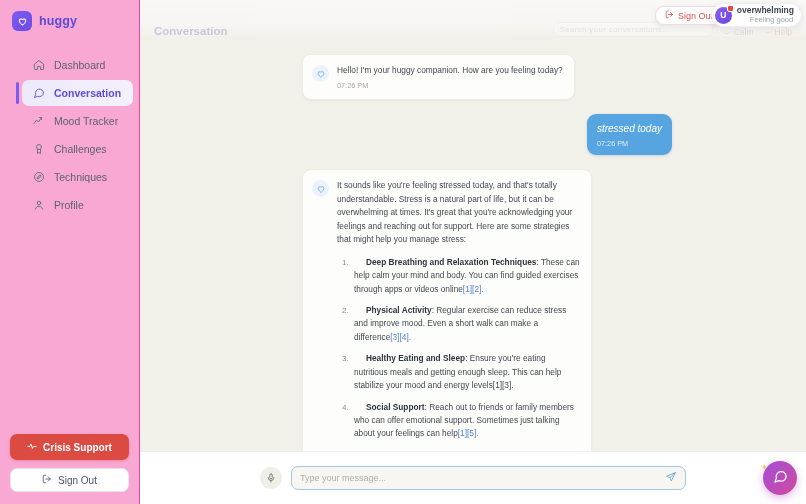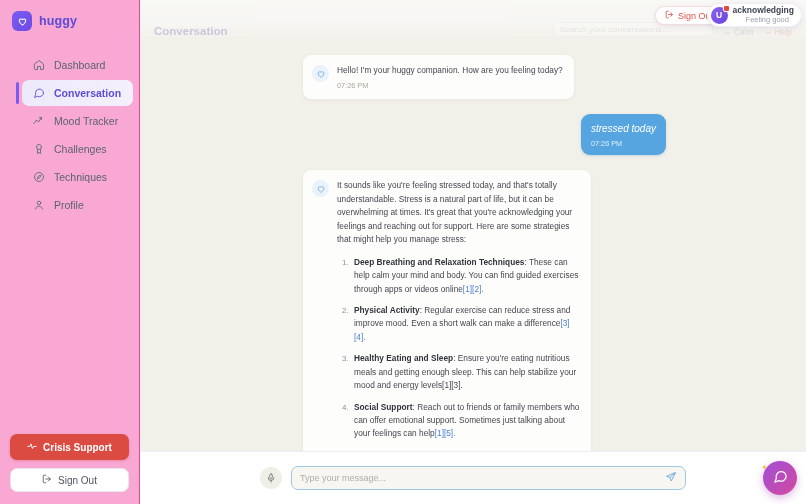--- a/index.html
+++ b/index.html
@@ -103,21 +103,21 @@
   .avatar .dot {
     position: absolute; top: -2px; right: -2px; width: 7px; height: 7px;
     border-radius: 2px; background: #e8473f; border: 1.2px solid #fff;
   }
   .u-name { font-size: 8.5px; font-weight: bold; color: #3f4552; line-height: 1.1; }
   .u-mood { font-size: 7.5px; color: #9aa0ad; line-height: 1.2; padding-left: 13px; }
 
   
   .chat-scroll {
     position: absolute; top: 40px; left: 0; right: 0; bottom: 53px;
-    overflow: hidden; padding: 14px 16px 0 22px;
+    overflow: hidden; padding: 14px 10px 0 22px;
   }
   .msg-row { display: flex; margin-bottom: 14px; }
   .msg-row.bot { justify-content: flex-start; padding-left: 140px; }
   .msg-row.user { justify-content: flex-end; padding-right: 124px; }
 
   .bubble-bot {
     background: #fdfdfb; border: 1px solid #eeece2;
     border-radius: 9px; padding: 9px 11px 9px 9px;
     display: flex; gap: 8px; max-width: 290px;
     box-shadow: 0 1px 2px rgba(80,70,50,.05);
@@ -127,21 +127,21 @@
     display: flex; align-items: center; justify-content: center; flex: 0 0 17px;
     margin-top: 1px;
   }
   .bot-body { font-size: 8.3px; color: #43474f; line-height: 1.62; }
   .bot-body p { margin-bottom: 9px; }
   .bot-body p:last-child { margin-bottom: 0; }
   .bot-time { font-size: 7.3px; color: #a7a59d; margin-top: 4px; }
   ol.tips { margin: 0 0 9px 14px; padding: 0; }
   ol.tips li { margin-bottom: 8px; padding-left: 3px; }
   ol.tips li::marker { color: #8a8f99; font-size: 8px; }
-  .tip-title { font-weight: bold; color: #2f343c; }
+  .tip-title { font-weight: bold; color: #2f343c; margin-left: 12px; }
   .cite { color: #4b7fd4; }
   .cite.plain { color: #43474f; }
 
   .bubble-user {
     background: #57a5e0; color: #fff; border-radius: 9px;
     padding: 7px 10px; max-width: 200px;
     box-shadow: 0 1px 3px rgba(60,120,180,.22);
   }
   .user-text { font-size: 10px; line-height: 1.5; font-style: italic; }
   .user-time { font-size: 7.3px; color: #dcedfa; margin-top: 3px; }
@@ -310,21 +310,21 @@
       </span>
       <span>Sign Out</span>
     </div>
 
     <div class="float-user">
       <span class="avatar">
         <span>U</span>
         <span class="dot"></span>
       </span>
       <span>
-        <div class="u-name">acknowledging</div>
+        <div class="u-name">overwhelming</div>
         <div class="u-mood">Feeling good</div>
       </span>
     </div>
 
     <div class="chat-scroll">
 
       <div class="msg-row bot">
         <div class="bubble-bot">
           <span class="bot-ico">
             <svg width="10" height="10" viewBox="0 0 24 24" fill="none" stroke="#6aa7de" stroke-width="2" stroke-linejoin="round">

